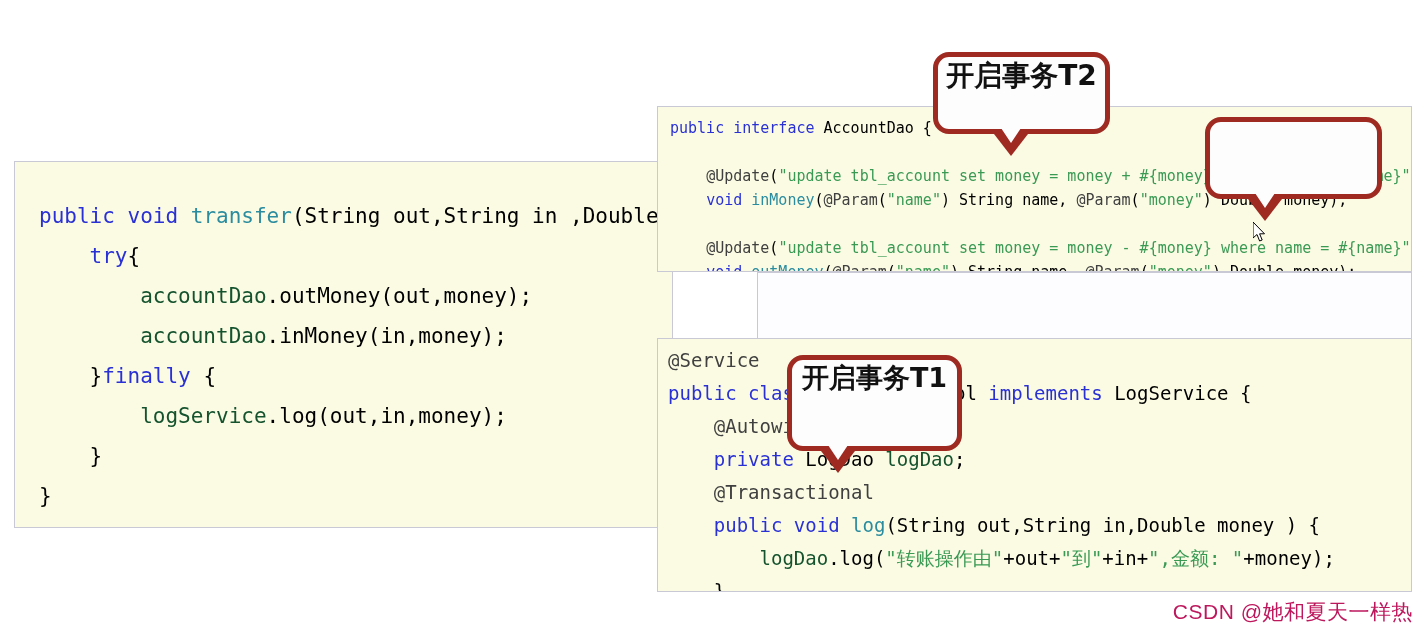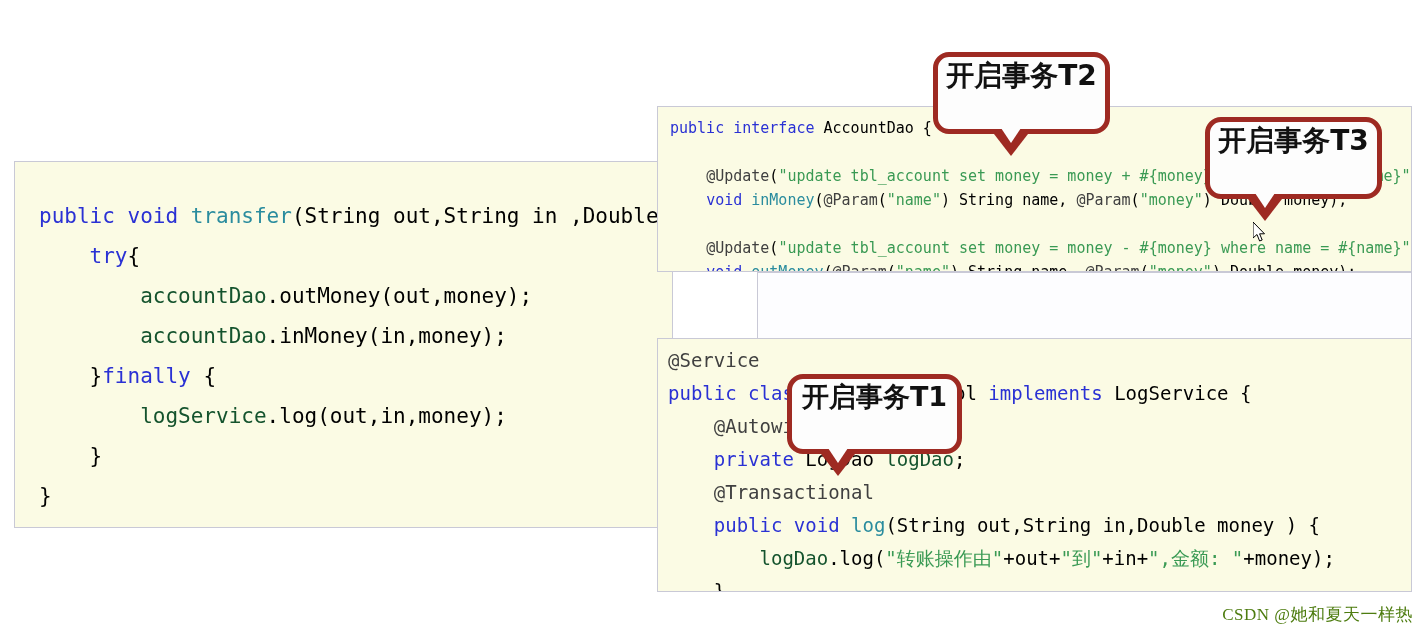--- a/index.html
+++ b/index.html
@@ -116,42 +116,42 @@
   }
 
   #bubble-t2 { left: 933px; top: 52px;  width: 177px; height: 82px; font-size: 28px; }
   #bubble-t2 .tail-outer { left: 56px; }
   #bubble-t2 .tail-inner { left: 63px; }
 
   #bubble-t3 { left: 1205px; top: 117px; width: 177px; height: 82px; font-size: 28px; }
   #bubble-t3 .tail-outer { left: 38px; }
   #bubble-t3 .tail-inner { left: 45px; }
 
-  #bubble-t1 { left: 787px; top: 355px; width: 175px; height: 80px; font-size: 27px; margin-top: 19px; }
+  #bubble-t1 { left: 787px; top: 355px; width: 175px; height: 96px; font-size: 27px; }
   #bubble-t1 .tail-outer { left: 29px; }
   #bubble-t1 .tail-inner { left: 36px; }
 
   
   #mouse-cursor {
     position: absolute;
     left: 1253px;
     top: 222px;
     width: 14px;
     height: 20px;
     z-index: 12;
   }
 
   
   #watermark {
     position: absolute;
     right: 12px;
     bottom: 5px;
-    color: #4d7c0f;
-    font-family: Liberation Serif, serif;
-    font-size: 17px;
+    color: #be185d;
+    font-family: Liberation Sans, sans-serif;
+    font-size: 21px;
     letter-spacing: 0.5px;
     z-index: 15;
   }
 </style>
 </head>
 <body>
 
 <div id="filler-white"></div>
 
 <div id="panel-transfer" class="code-panel"><div><span class="kw">public </span><span class="kw">void </span><span class="mth">transfer</span><span class="id">(String out,String in ,Double money){</span></div><div><span class="id">    </span><span class="kw">try</span><span class="id">{</span></div><div><span class="id">        </span><span class="var">accountDao</span><span class="id">.outMoney(out,money);</span></div><div><span class="id">        </span><span class="var">accountDao</span><span class="id">.inMoney(in,money);</span></div><div><span class="id">    }</span><span class="kw">finally</span><span class="id"> {</span></div><div><span class="id">        </span><span class="var">logService</span><span class="id">.log(out,in,money);</span></div><div><span class="id">    }</span></div><div><span class="id">}</span></div></div>
@@ -160,21 +160,20 @@
 
 <div id="panel-logservice" class="code-panel"><div><span class="ann">@Service</span></div><div><span class="kw">public </span><span class="kw">class </span><span class="cls">LogServiceImpl </span><span class="kw">implements </span><span class="cls">LogService {</span></div><div><span class="id">    </span><span class="ann">@Autowired</span></div><div><span class="id">    </span><span class="kw">private </span><span class="cls">LogDao </span><span class="var">logDao</span><span class="id">;</span></div><div><span class="id">    </span><span class="ann">@Transactional</span></div><div><span class="id">    </span><span class="kw">public </span><span class="kw">void </span><span class="mth">log</span><span class="id">(String out,String in,Double money ) {</span></div><div><span class="id">        </span><span class="var">logDao</span><span class="id">.log(</span><span class="str">"转账操作由"</span><span class="id">+out+</span><span class="str">"到"</span><span class="id">+in+</span><span class="str">",金额: "</span><span class="id">+money);</span></div><div><span class="id">    }</span></div></div>
 
 <div id="bubble-t2" class="bubble">
   <span class="btext">开启事务T2</span>
   <span class="tail-outer"></span>
   <span class="tail-inner"></span>
 </div>
 
 <div id="bubble-t3" class="bubble">
-  <span class="btext">开启事务T3</span>
   <span class="tail-outer"></span>
   <span class="tail-inner"></span>
 </div>
 
 <div id="bubble-t1" class="bubble">
   <span class="btext">开启事务T1</span>
   <span class="tail-outer"></span>
   <span class="tail-inner"></span>
 </div>
 

